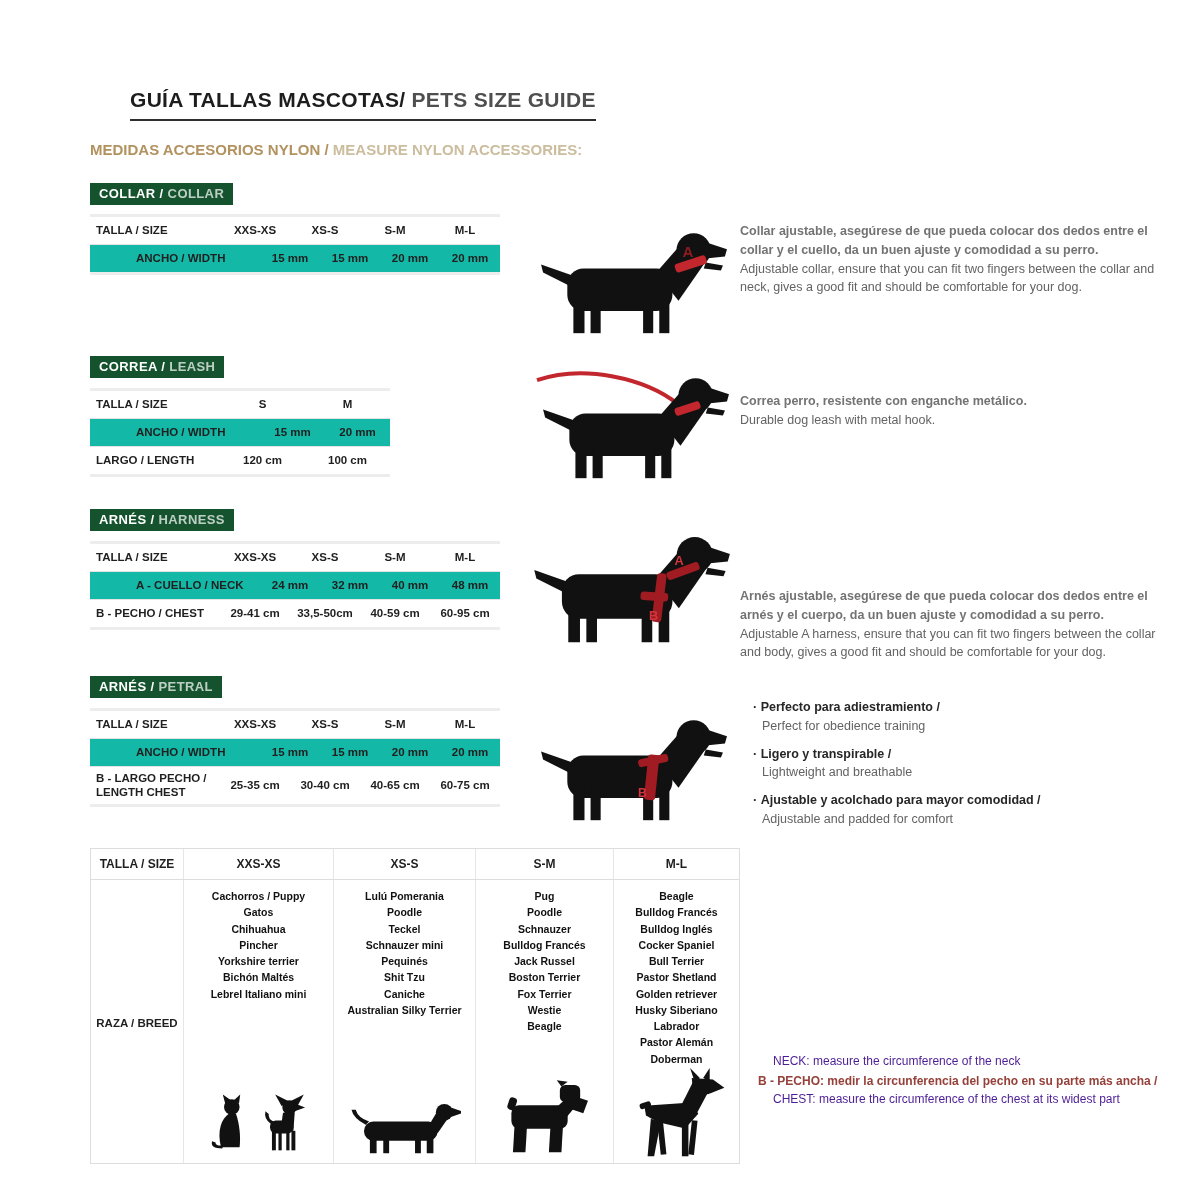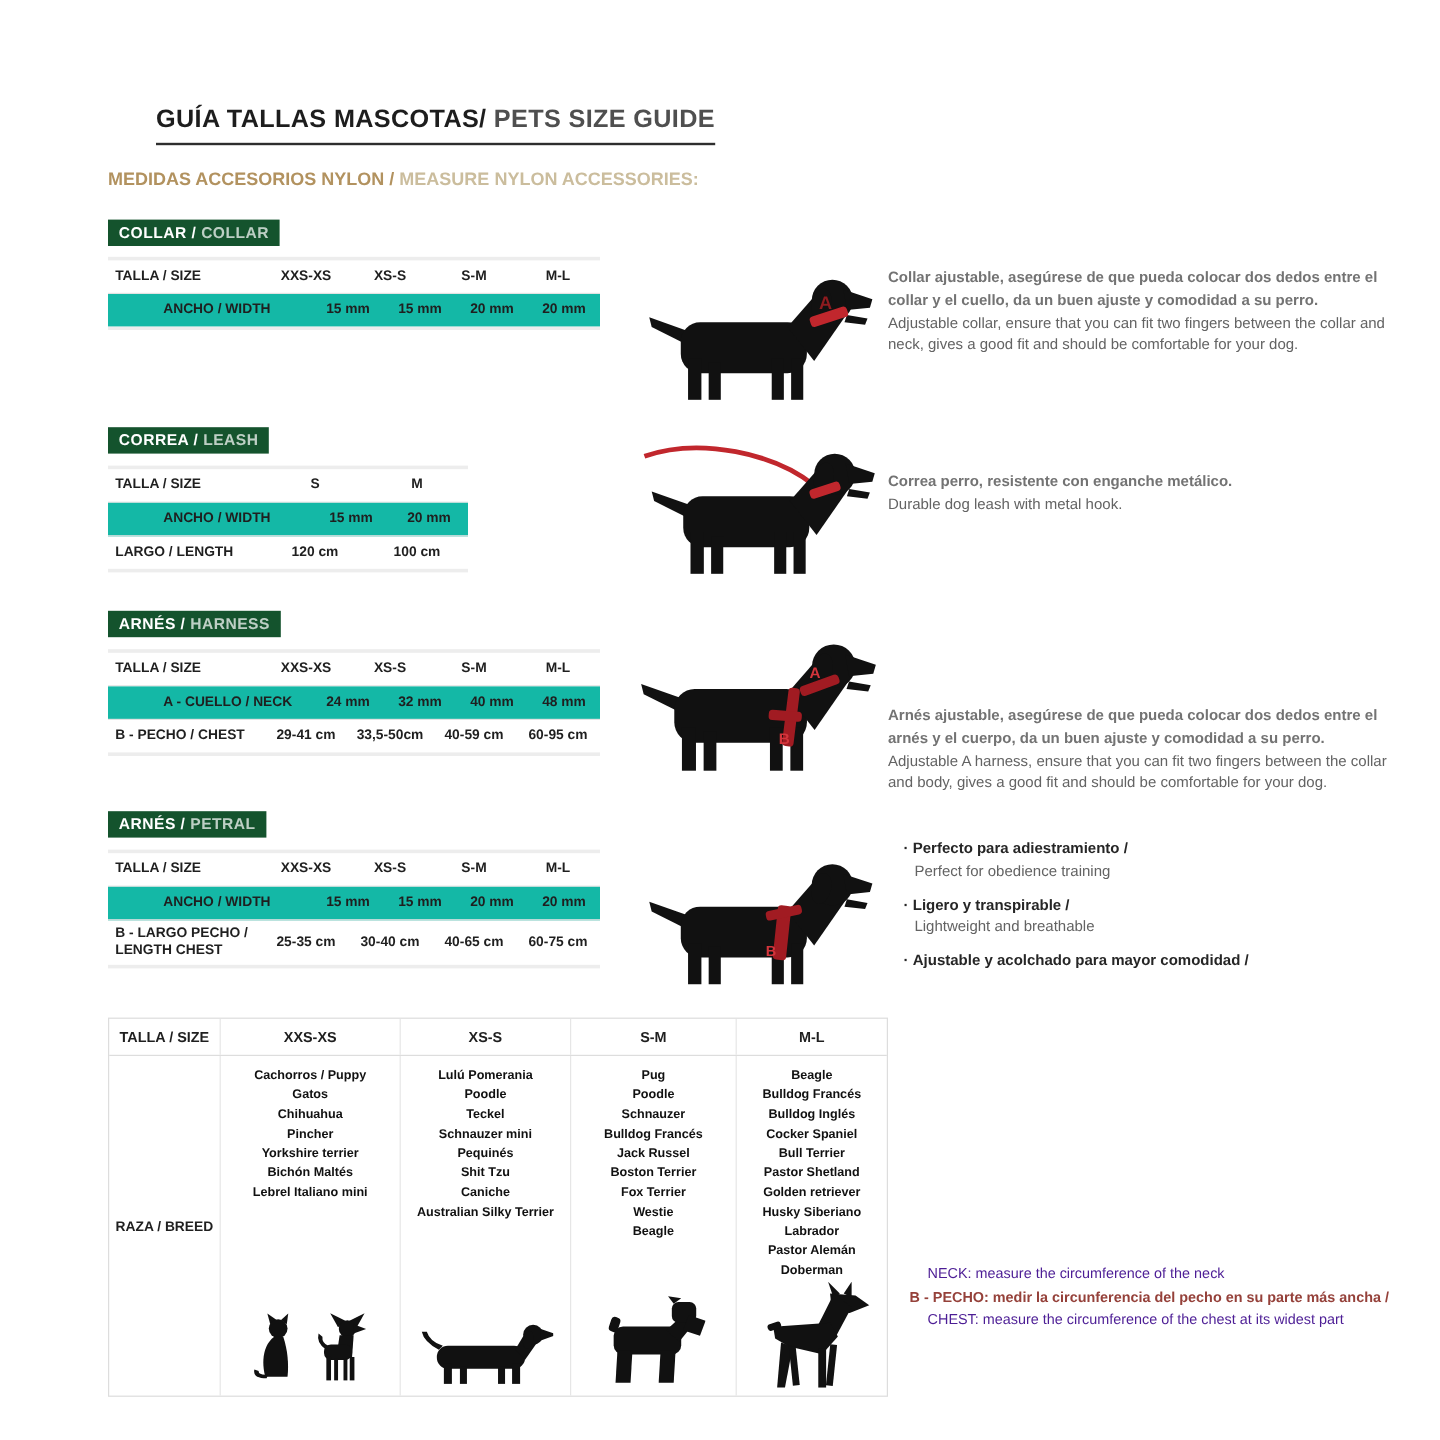--- a/index.html
+++ b/index.html
@@ -271,20 +271,21 @@
     <div class="bullet">
       <span class="es">Perfecto para adiestramiento /</span>
       <span class="en">Perfect for obedience training</span>
     </div>
     <div class="bullet">
       <span class="es">Ligero y transpirable /</span>
       <span class="en">Lightweight and breathable</span>
     </div>
     <div class="bullet">
       <span class="es">Ajustable y acolchado para mayor comodidad /</span>
+      <span class="en">Adjustable and padded for comfort</span>
     </div>
   </div>
 
   <div class="breed-table">
     <div class="bt-header">
       <div class="bt-hcell">TALLA / SIZE</div>
       <div class="bt-hcell">XXS-XS</div>
       <div class="bt-hcell">XS-S</div>
       <div class="bt-hcell">S-M</div>
       <div class="bt-hcell">M-L</div>

